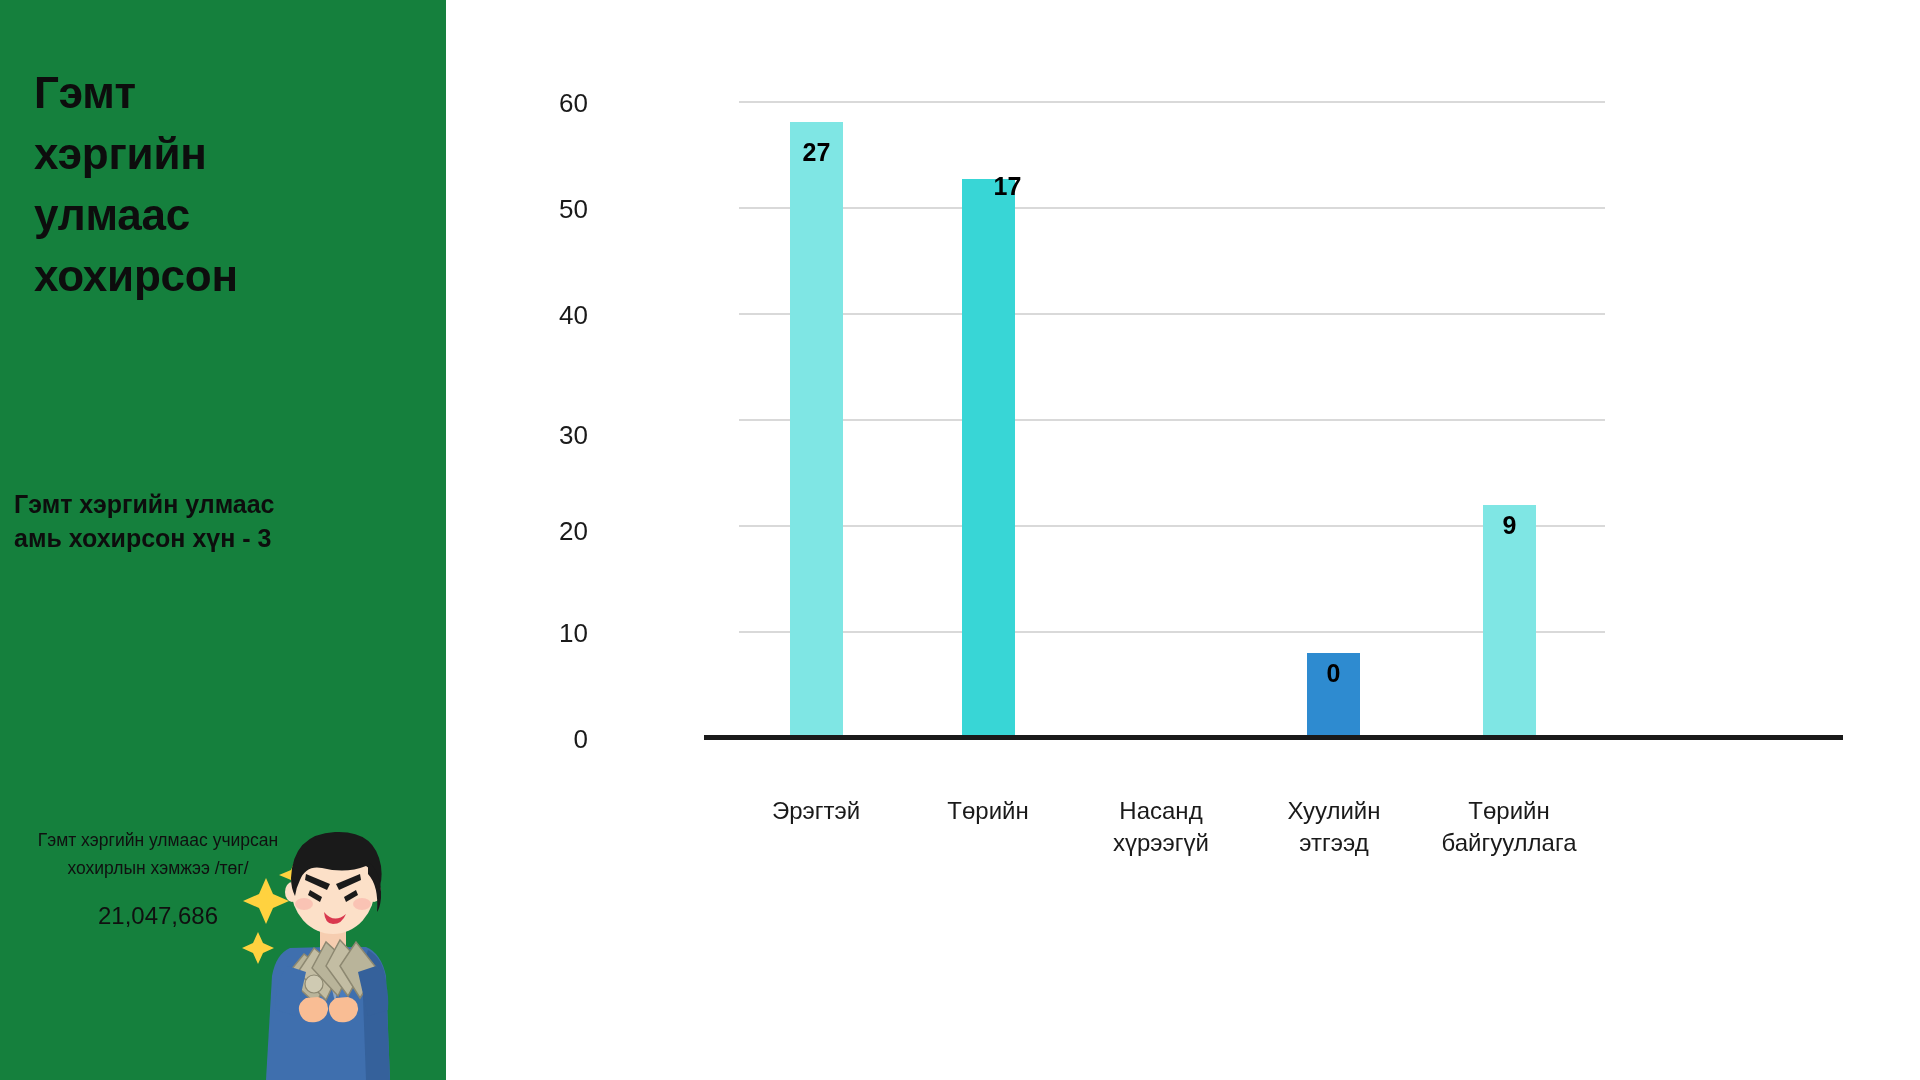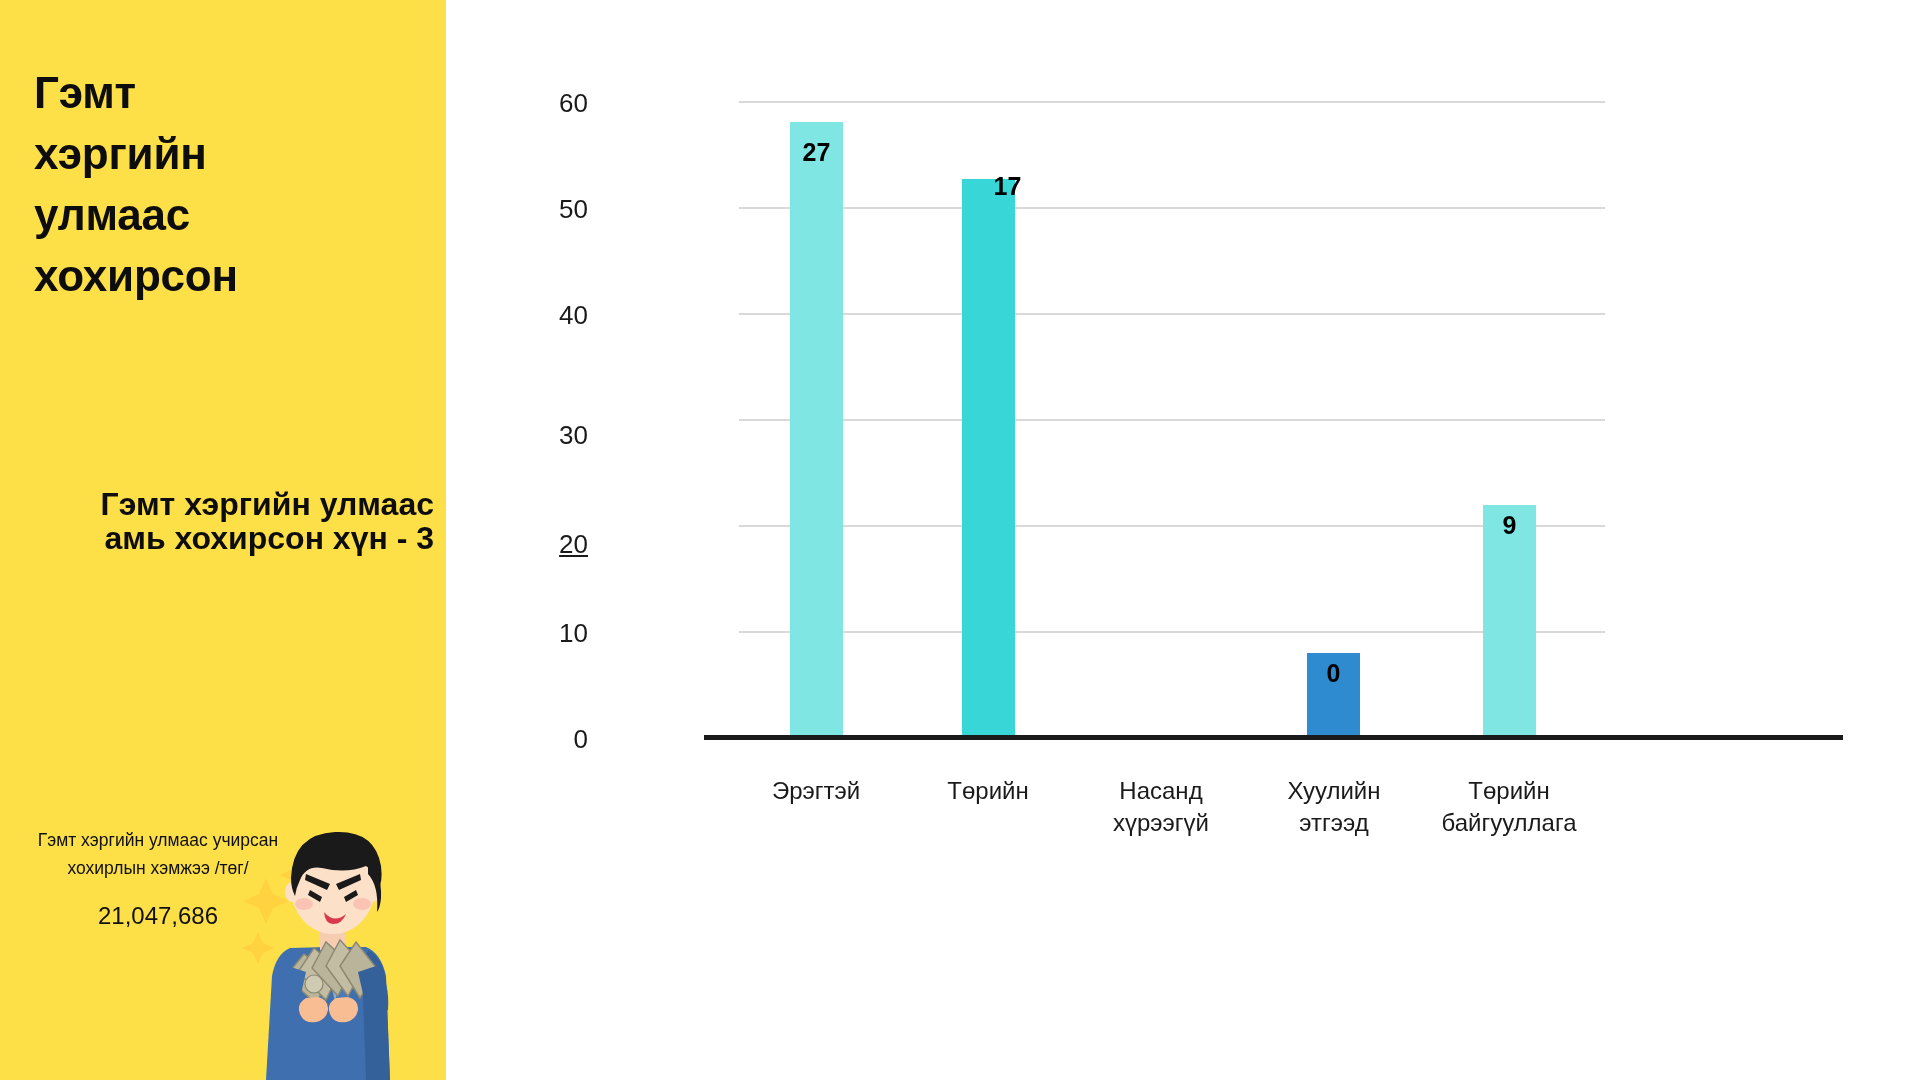--- a/index.html
+++ b/index.html
@@ -16,47 +16,47 @@
     color: #111111;
   }
 
   
   #sidebar {
     position: absolute;
     left: 0;
     top: 0;
     width: 446px;
     height: 1080px;
-    background: #fde047;
+    background: #15803d;
   }
 
   #page-title {
     position: absolute;
     left: 34px;
     top: 62px;
     width: 330px;
     font-size: 44px;
     line-height: 61px;
     font-weight: bold;
     letter-spacing: -0.2px;
     color: #0d0d0d;
     white-space: pre-line;
   }
 
   #subtitle {
     position: absolute;
     left: 14px;
     top: 487px;
     width: 420px;
-    font-size: 32px;
+    font-size: 25px;
     line-height: 34px;
     font-weight: bold;
     color: #0d0d0d;
     white-space: pre-line;
-    text-align: right;
+    text-align: left;
   }
 
   #damage-caption {
     position: absolute;
     left: 8px;
     top: 826px;
     width: 300px;
     font-size: 17.5px;
     line-height: 28px;
     color: #101010;
@@ -141,20 +141,21 @@
   }
 
   .xtick {
     position: absolute;
     width: 190px;
     text-align: center;
     font-size: 24px;
     line-height: 32px;
     color: #1a1a1a;
     white-space: pre-line;
+    margin-top: 20px;
   }
 </style>
 </head>
 <body>
 
 <div id="sidebar">
 
   <div id="page-title">Гэмт
 хэргийн
 улмаас
@@ -234,21 +235,21 @@
     <div class="gridline" style="top:207px;"></div>
     <div class="gridline" style="top:313px;"></div>
     <div class="gridline" style="top:419px;"></div>
     <div class="gridline" style="top:525px;"></div>
     <div class="gridline" style="top:631px;"></div>
 
     <div class="ytick" style="left:62px;  top:88px;">60</div>
     <div class="ytick" style="left:62px;  top:194px;">50</div>
     <div class="ytick" style="left:62px;  top:300px;">40</div>
     <div class="ytick" style="left:62px;  top:406px;margin-top:14px;">30</div>
-    <div class="ytick" style="left:62px;  top:529px;text-decoration:underline;">20</div>
+    <div class="ytick" style="left:62px;  top:516px;">20</div>
     <div class="ytick" style="left:62px;  top:618px;">10</div>
     <div class="ytick" style="left:62px;  top:724px;">0</div>
 
     <div class="bar" style="left:344px; top:122px; height:615px; background:#7fe6e4;"></div>
     <div class="bar" style="left:516px; top:179px; height:558px; background:#38d6d6;"></div>
     <div class="bar" style="left:688px; top:737px; height:0px; background:#ffffff;"></div>
     <div class="bar" style="left:861px; top:653px; height:84px; background:#2e8bd0;"></div>
     <div class="bar" style="left:1037px; top:505px; height:232px; background:#7fe6e4;"></div>
 
     <div class="bar-label" style="left:344px; top:138px;">27</div>

